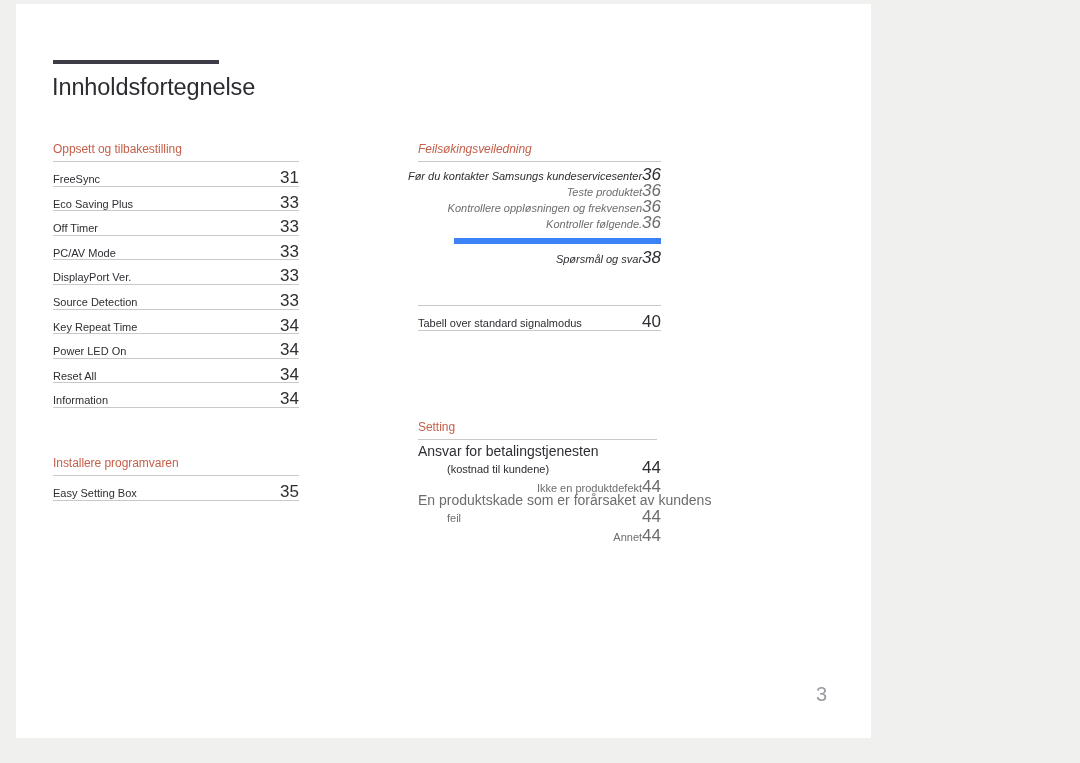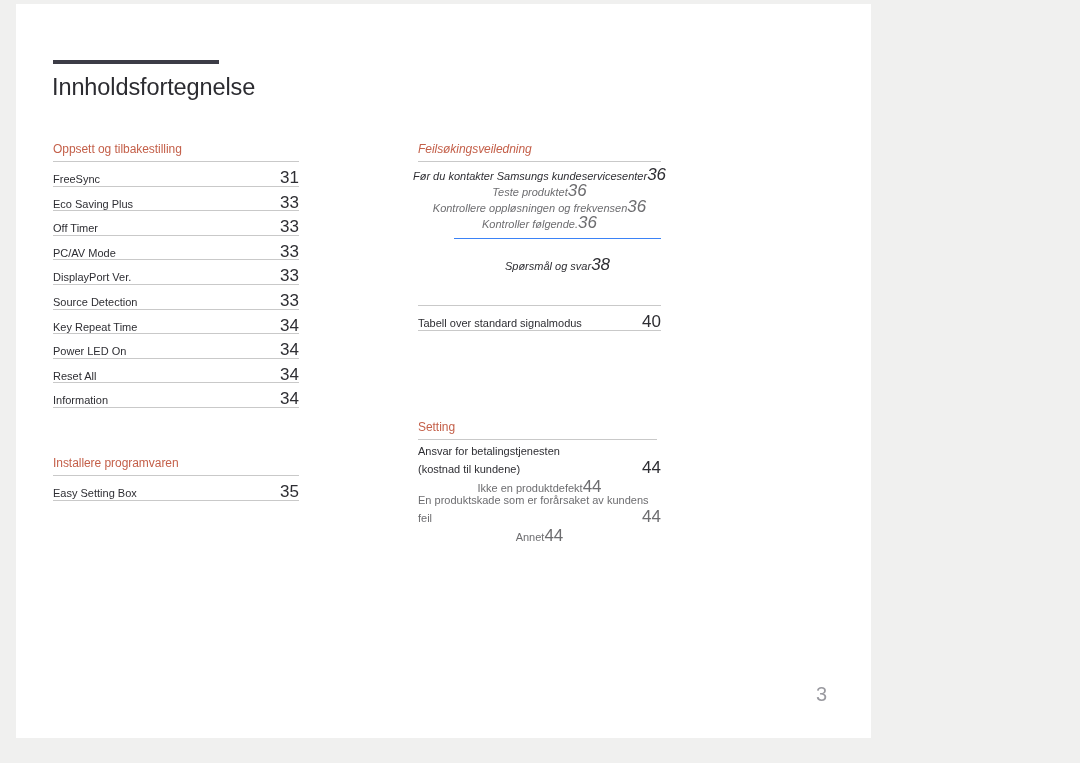--- a/index.html
+++ b/index.html
@@ -84,42 +84,42 @@
   .toc-page {
     font-size: 17px;
     color: #2e2e33;
     text-align: right;
   }
 
   
   .toc-row-flat {
     display: flex;
     align-items: baseline;
-    justify-content: center;
+    justify-content: flex-end;
     height: 16.2px;
   }
-  .toc-row-flat.topline { border-top: 1px solid #3b82f6; padding-top: 16px; height: 20.5px; margin-left: 36px; }
+  .toc-row-flat.topline { border-top: 6px solid #3b82f6; padding-top: 4px; height: 20.5px; margin-left: 36px; }
   .toc-row-flat.first   { padding-top: 3px; height: 19px; }
 
   .lvl1 .toc-label, .lvl1 .toc-page { color: #2e2e33; }
   .lvl2 .toc-label, .lvl2 .toc-page { color: #6d6d70; }
 
   .wrap-entry { position: relative; }
   .wrap-entry .line1 {
-    font-size: 11px;
+    font-size: 14px;
     line-height: 15.5px;
     white-space: nowrap;
   }
   .wrap-entry .line2row {
     display: flex;
     align-items: baseline;
     justify-content: space-between;
     line-height: 15.5px;
   }
-  .wrap-entry .line2row .toc-label { line-height: 15.5px; }
+  .wrap-entry .line2row .toc-label { line-height: 15.5px; margin-left: 29px; }
 
   
   .folio {
     position: absolute;
     right: 44px;
     bottom: 32px;
     font-size: 20px;
     color: #9a9aa0;
     font-weight: 400;
   }

